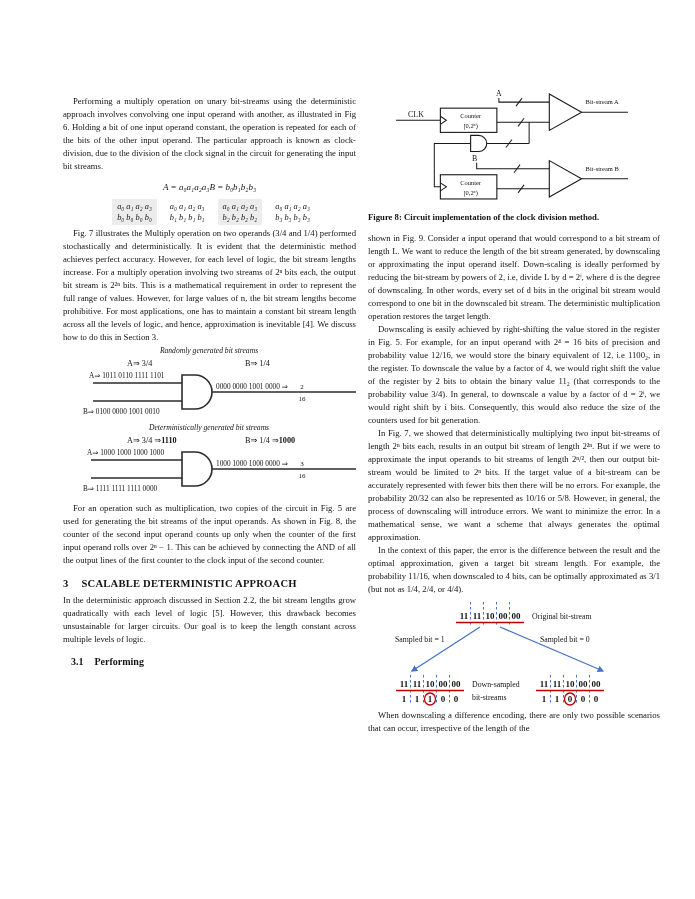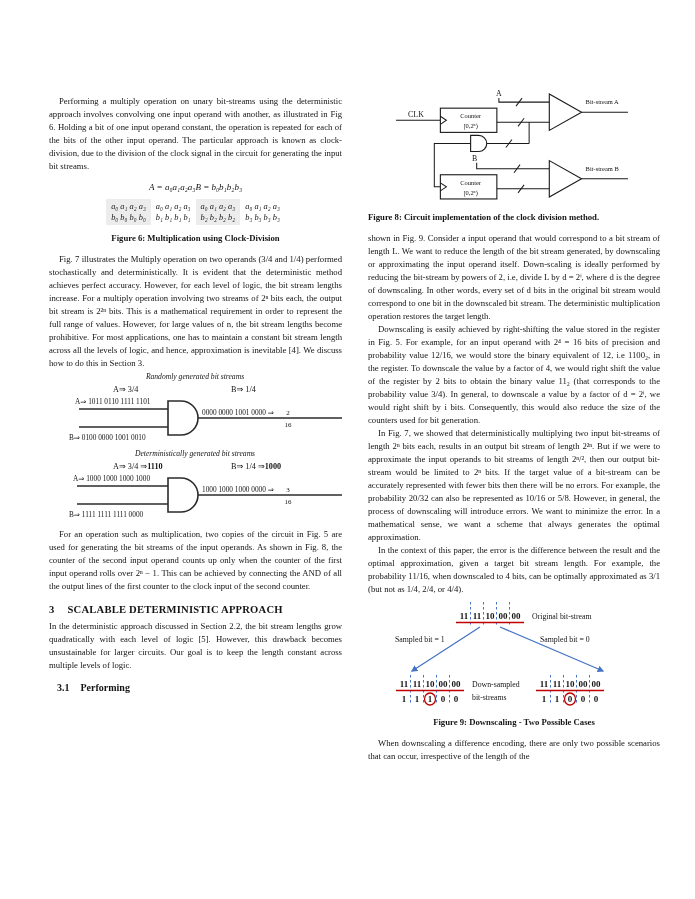--- a/index.html
+++ b/index.html
@@ -1,21 +1,21 @@
 <!DOCTYPE html>
 <html><head>
 <meta charset="utf-8">
 <style>
   html,body { margin:0; padding:0; background:#ffffff; }
   .page {
     position:relative; width:695px; height:899px; background:#ffffff;
     font-family:"Liberation Serif", serif; color:#141414; overflow:hidden;
   }
   .col { position:absolute; top:0; }
-  #col-left  { left:49px;  top:95px; width:293px; }
+  #col-left  { left:63px;  top:95px; width:293px; }
   #col-right { left:368px; top:88px; width:292px; }
 
   p.body {
     font-size:8.7px; line-height:13px; text-align:justify; margin:0;
   }
   p.indent { text-indent:10px; }
 
   .fig-caption {
     font-weight:bold; font-size:8.7px; line-height:12px; text-align:center;
     margin:7px 0 9px 0;
@@ -33,21 +33,21 @@
 
   
   .eq-row {
     display:flex; justify-content:center; 
     font-style:italic; font-size:9px; margin:9px 0 7px 0;
   }
   .clock-table {
     display:flex; justify-content:center; font-style:italic;
     font-size:8.4px; line-height:11px; margin:0 0 2px 0;
   }
-  .clock-group { padding:2px 5px; white-space:nowrap; }
+  .clock-group { padding:2px 5px; white-space:nowrap;margin-left:8px; }
   .clock-group.shaded { background:#ececec; }
 
   
   svg { display:block; }
   .svg-center { margin:0 auto; }
   svg text { font-family:"Liberation Serif", serif; fill:#141414; }
   .t-ital { font-style:italic; }
   .t-bold { font-weight:bold; }
   .wire  { stroke:#2b2b2b; stroke-width:1.6; fill:none; }
   .wire8 { stroke:#1a1a1a; stroke-width:1;   fill:none; }
@@ -83,21 +83,20 @@
         </div>
         <div class="clock-group shaded">
           <div>a₀ a₁ a₂ a₃</div>
           <div>b₂ b₂ b₂ b₂</div>
         </div>
         <div class="clock-group">
           <div>a₀ a₁ a₂ a₃</div>
           <div>b₃ b₃ b₃ b₃</div>
         </div>
       </div>
-      <div class="fig-caption">Figure 6: Multiplication using Clock-Division</div>
     </div>
 
     <p class="body indent">Fig. 7 illustrates the Multiply operation on two operands (3/4 and 1/4) performed stochastically and deterministically. It is evident that the deterministic method achieves perfect accuracy. However, for each level of logic, the bit stream lengths increase. For a multiply operation involving two streams of 2ⁿ bits each, the output bit stream is 2²ⁿ bits. This is a mathematical requirement in order to represent the full range of values. However, for large values of n, the bit stream lengths become prohibitive. For most applications, one has to maintain a constant bit stream length across all the levels of logic, and hence, approximation is inevitable [4]. We discuss how to do this in Section 3.</p>
 
     <div>
       <svg class="svg-center" width="293" height="158" viewBox="0 0 293 158">
 
         <text x="146" y="9" text-anchor="middle" font-size="7.6" class="t-ital">Randomly generated bit streams</text>
         <text x="64" y="22" font-size="8.2">A⇒  3/4</text>
         <text x="182" y="22" font-size="8.2">B⇒  1/4</text>
@@ -276,19 +275,18 @@
           <text x="228" y="86" text-anchor="middle" font-size="9" class="t-bold">00</text>
           <line class="redline" x1="168" y1="89.5" x2="236" y2="89.5"></line>
           <text x="176" y="101" text-anchor="middle" font-size="9" class="t-bold">1</text>
           <text x="189" y="101" text-anchor="middle" font-size="9" class="t-bold">1</text>
           <text x="202" y="101" text-anchor="middle" font-size="9" class="t-bold">0</text>
           <text x="215" y="101" text-anchor="middle" font-size="9" class="t-bold">0</text>
           <text x="228" y="101" text-anchor="middle" font-size="9" class="t-bold">0</text>
           <ellipse class="redcircle" cx="202" cy="98" rx="5.5" ry="6"></ellipse>
         </g>
       </svg>
-      <div class="fig-caption">Figure 9: Downscaling - Two Possible Cases</div>
     </div>
 
     <p class="body indent">When downscaling a difference encoding, there are only two possible scenarios that can occur, irrespective of the length of the</p>
   </div>
 
 </div>
 
 </body></html>

